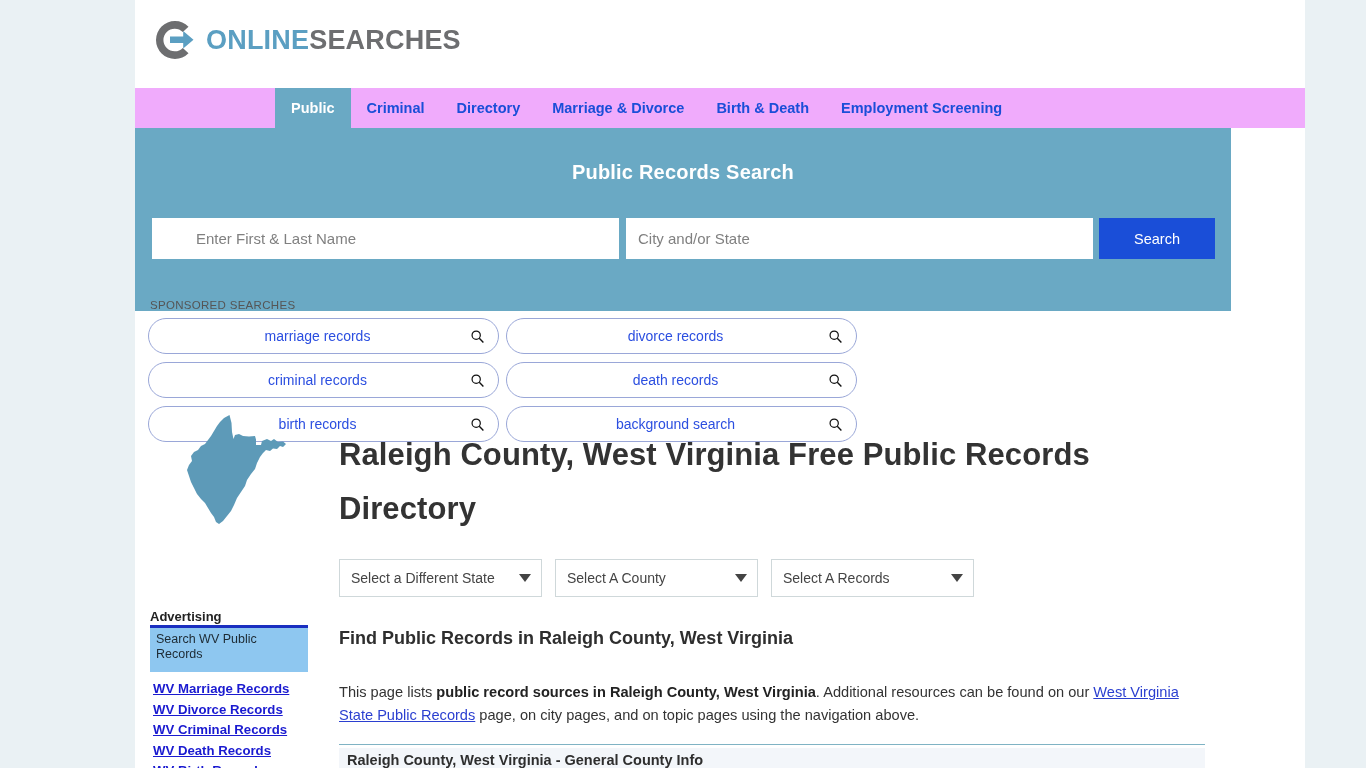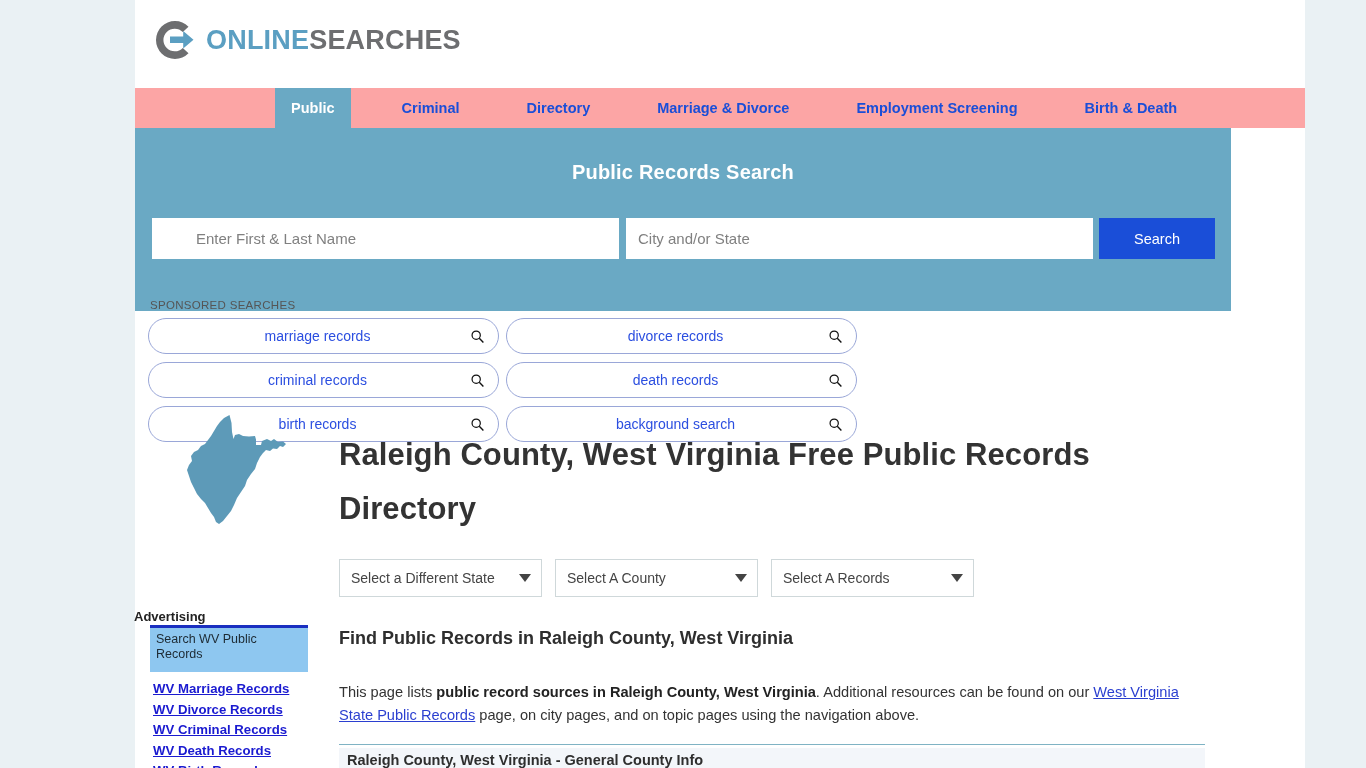--- a/index.html
+++ b/index.html
@@ -38,22 +38,21 @@
   .logo-online { color: #5b9fc2; }
   .logo-searches { color: #6d6e70; }
 
   
   .topnav {
     position: absolute;
     left: 135px; top: 88px;
     width: 1170px; height: 40px;
     display: flex; align-items: stretch;
     padding-left: 140px;
-    background: #fca5a5;
-    gap: 35px;
+    background: #f0abfc;
   }
   .navtab {
     display: flex; align-items: center;
     padding: 0 16px;
     font-size: 14.5px; font-weight: bold;
     color: #1a4ed8;
     white-space: nowrap;
     cursor: pointer;
   }
   .navtab.active {
@@ -228,21 +227,21 @@
     left: 8px; top: 4px;
     font-size: 14.5px;
     font-weight: bold;
     color: #2e2e2e;
     white-space: nowrap;
   }
 
   
   .adv-title {
     position: absolute;
-    left: 134px; top: 609px;
+    left: 150px; top: 609px;
     font-size: 13px; font-weight: bold;
     color: #222;
   }
   .adv-rule {
     position: absolute;
     left: 150px; top: 625px;
     width: 158px; height: 3px;
     background: #1a2fc0;
   }
   .adv-box {
@@ -285,22 +284,22 @@
       <path d="M17 18.6 H30.2 V13.1 L40.5 21.8 L30.2 30.5 V25 H17 Z" fill="#5b9fc2"></path>
     </svg>
     <div class="logo-text"><span class="logo-online">ONLINE</span><span class="logo-searches">SEARCHES</span></div>
   </div>
 
   <div class="topnav">
     <div class="navtab active">Public</div>
     <div class="navtab">Criminal</div>
     <div class="navtab">Directory</div>
     <div class="navtab">Marriage &amp; Divorce</div>
+    <div class="navtab">Birth &amp; Death</div>
     <div class="navtab">Employment Screening</div>
-    <div class="navtab">Birth &amp; Death</div>
   </div>
 
   <div class="banner">
     <div class="banner-title">Public Records Search</div>
     <div class="banner-form">
       <input id="name-input" type="text" placeholder="Enter First &amp; Last Name" style="">
       <input id="city-input" type="text" placeholder="City and/or State" style="">
       <button class="search-btn">Search</button>
     </div>
   </div>

